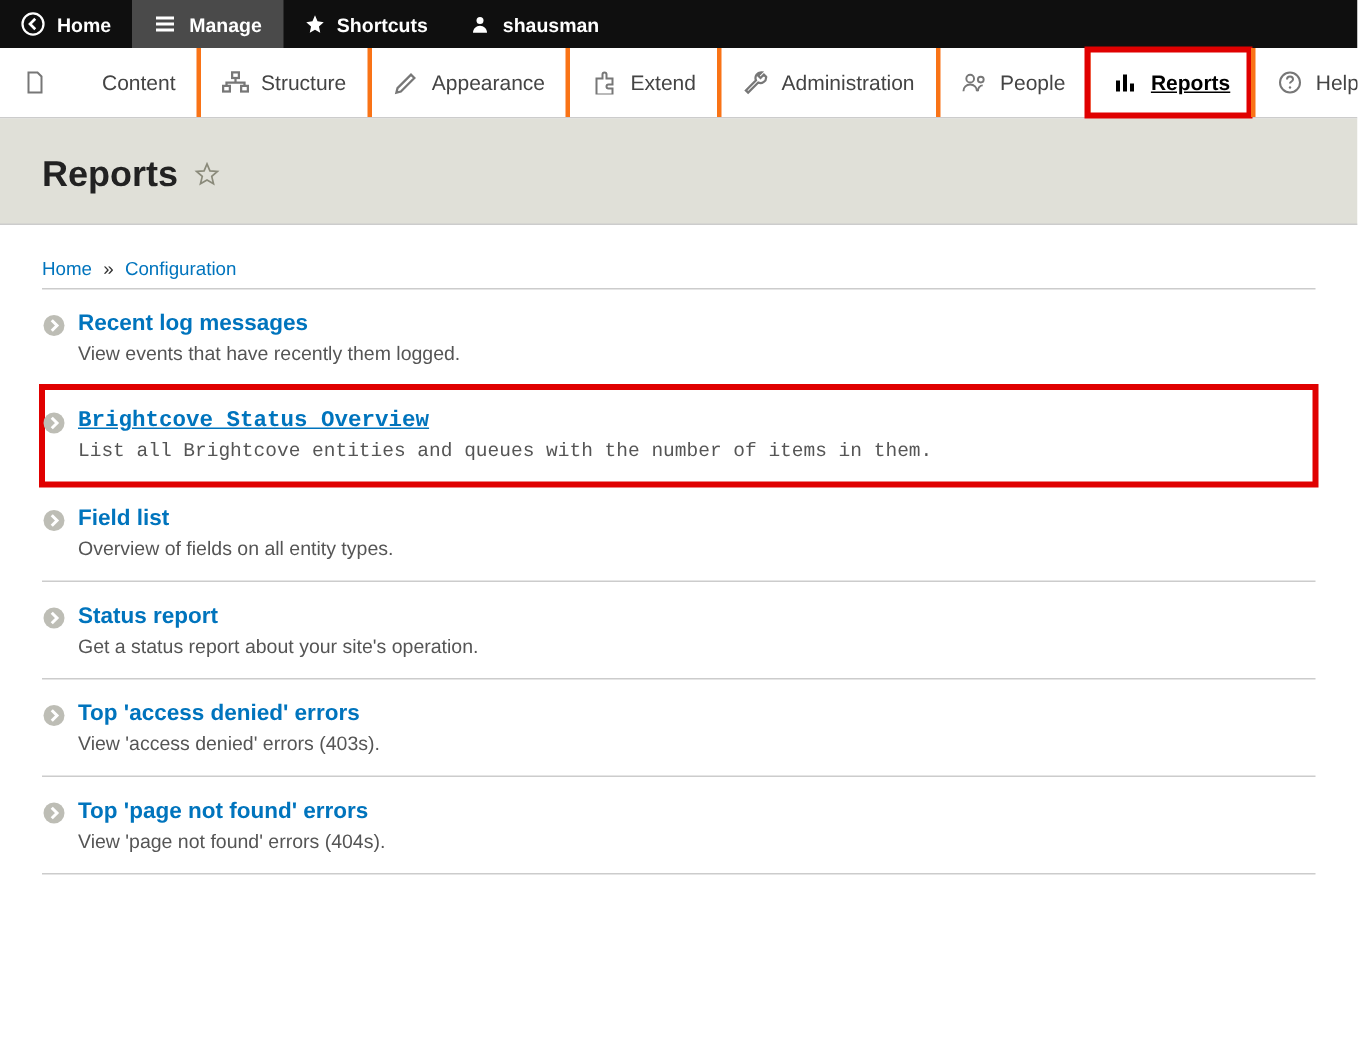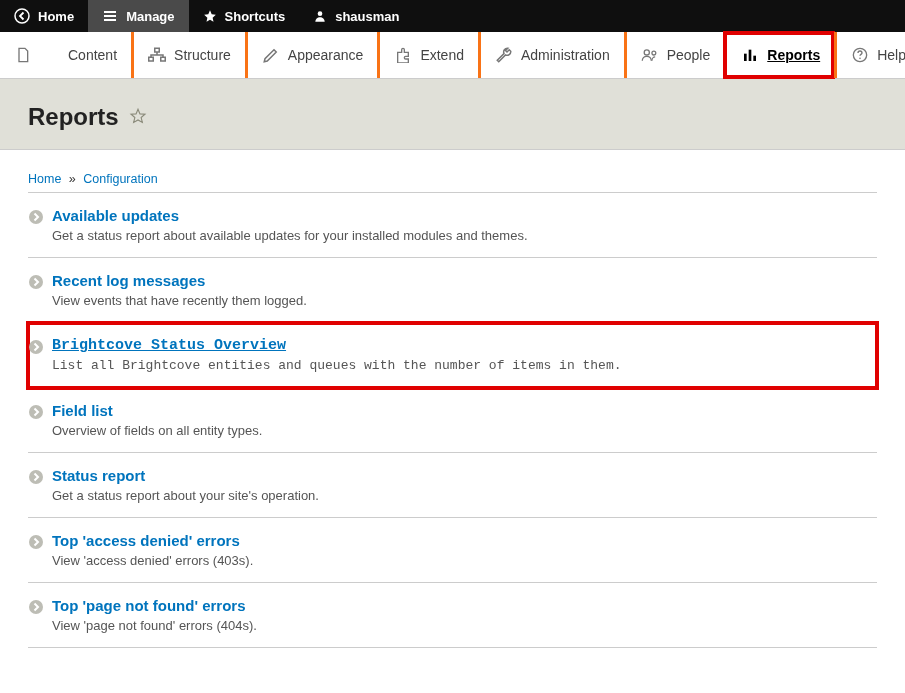--- a/index.html
+++ b/index.html
@@ -274,26 +274,20 @@
 <div class="content">
 
   <div class="breadcrumb">
     <a href="#">Home</a>
     <span class="breadcrumb-sep">»</span>
     <a href="#">Configuration</a>
   </div>
 
   <div class="panel" id="reports-panel">
 
-  <div class="panel-item"><span class="bullet">
-          <svg width="16" height="16" viewBox="0 0 16 16">
-            <circle cx="8" cy="8" r="7" fill="#bdbdb5"></circle>
-            <path d="M6.5 4.5 L10 8 l-3.5 3.5" fill="none" stroke="#fff" stroke-width="2"></path>
-          </svg>
-        </span><a class="panel-title" href="#">Available updates</a><div class="panel-desc">Get a status report about available updates for your installed modules and themes.</div></div>
       <div class="panel-item"><span class="bullet">
           <svg width="16" height="16" viewBox="0 0 16 16">
             <circle cx="8" cy="8" r="7" fill="#bdbdb5"></circle>
             <path d="M6.5 4.5 L10 8 l-3.5 3.5" fill="none" stroke="#fff" stroke-width="2"></path>
           </svg>
         </span><a class="panel-title" href="#">Recent log messages</a><div class="panel-desc">View events that have recently them logged.</div></div>
       <div class="panel-item highlighted-item"><span class="bullet">
           <svg width="16" height="16" viewBox="0 0 16 16">
             <circle cx="8" cy="8" r="7" fill="#bdbdb5"></circle>
             <path d="M6.5 4.5 L10 8 l-3.5 3.5" fill="none" stroke="#fff" stroke-width="2"></path>

